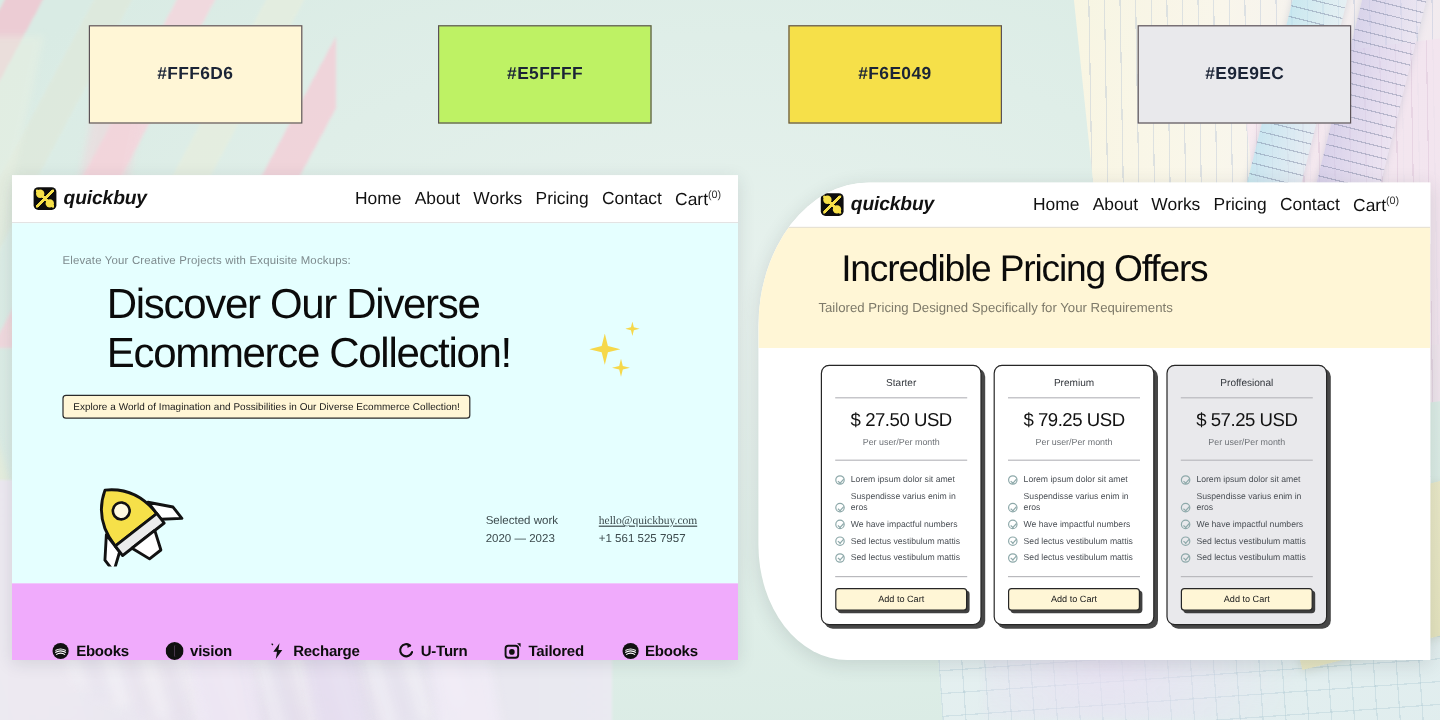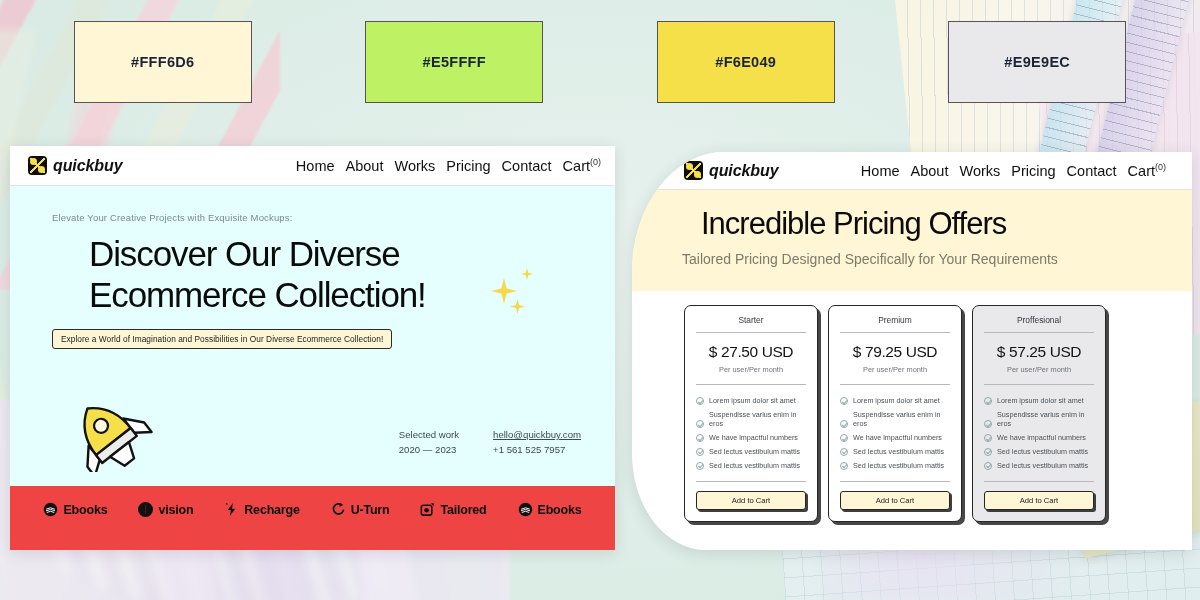--- a/index.html
+++ b/index.html
@@ -199,25 +199,25 @@
   }
   .spark.a { width: 26px; height: 26px; left: 8px; top: 10px; }
   .spark.b { width: 12px; height: 12px; left: 38px; top: 0px; }
   .spark.c { width: 15px; height: 15px; left: 27px; top: 31px; }
 
   .rocket { position: absolute; left: 40px; bottom: 14px; width: 120px; height: 76px; }
   .hero-meta {
     position: absolute; right: 34px; bottom: 28px; display: flex; gap: 34px;
     font-size: 9.6px; color: #3c4a4d; line-height: 1.55;
   }
-  .hero-meta a { color: #3c4a4d; text-decoration: underline; }
+  .hero-meta a { color: #3c4a4d; text-decoration: underline; font-family: Liberation Serif, serif; }
 
   .logostrip {
-    background: #ef4444; height: 64px; display: flex; align-items: flex-start;
-    justify-content: space-around; padding: 16px 18px;
+    background: #f0abfc; height: 64px; display: flex; align-items: flex-end;
+    justify-content: space-around; padding: 0 18px;
   }
   .logoitem { display: flex; align-items: center; gap: 5px; color: #0d0d0d; }
   .logoitem .lname { font-size: 12.5px; font-weight: 700; letter-spacing: -.2px; }
   .li-ico { width: 15px; height: 15px; flex: none; }
 
   
   #mock-right {
     position: absolute; left: 632px; top: 152px; width: 560px; height: 398px; z-index: 6;
   }
   .warp {
@@ -229,21 +229,21 @@
   .rnav {
     height: 38px; background: #fff; display: flex; align-items: center;
     padding: 0 26px 0 52px; border-bottom: 1px solid #e7e2d4;
   }
   .rhero {
     background: #fff6d6; padding: 16px 0 24px 50px; min-height: 100px;
   }
   .rhero h1 {
     font-size: 31px; font-weight: 400; color: #0b0b0b; letter-spacing: -1px; margin-left: 19px;
   }
-  .rhero p { font-size: 14px; color: #7e7a6a; margin-top: 9px; }
+  .rhero p { font-size: 11px; color: #7e7a6a; margin-top: 9px; }
 
   .cards { display: flex; gap: 10px; padding: 14px 16px 0 52px; }
   .card {
     width: 134px; border: 1px solid #262626; border-radius: 7px;
     background: #fff; padding: 9px 9px 11px; position: relative;
     box-shadow: 3px 3px 0 rgba(30,30,30,.82);
   }
   .card.gray { background: #e9e9ec; }
   .card-tier { text-align: center; font-size: 8.4px; color: #33373d; padding-bottom: 7px; }
   .rule { height: 1px; background: #b9b9bd; margin: 0 2px; }

